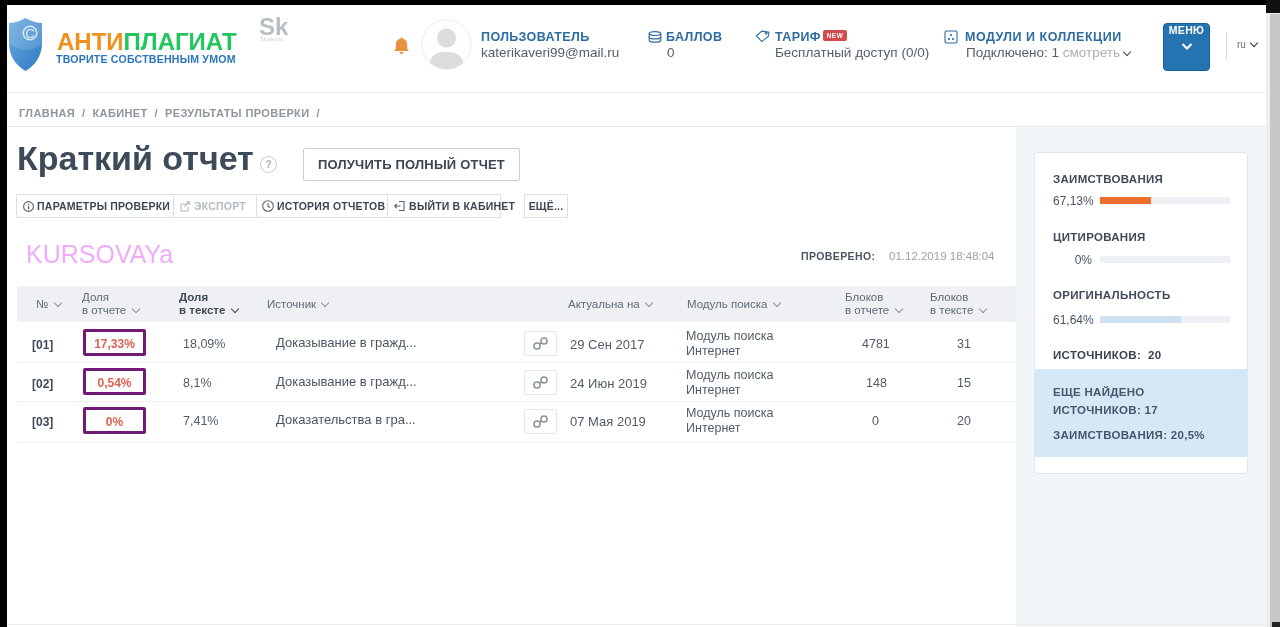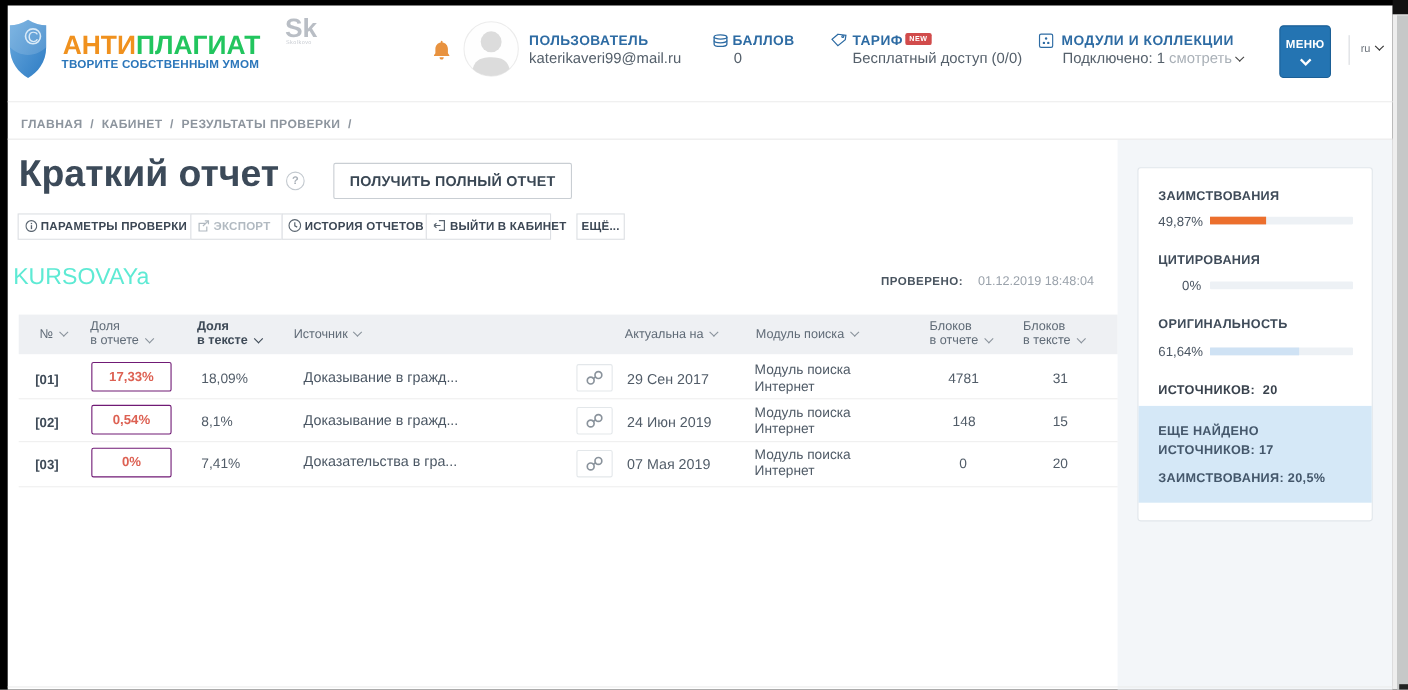--- a/index.html
+++ b/index.html
@@ -29,21 +29,21 @@
 #ball-val{left:667px;top:45px}
 #tarif-label{left:775px;top:30px}
 #new-badge{left:823px;top:30px;width:24px;height:11px;background:#d14b4b;border-radius:2px;
   color:#fff;font-size:6.5px;font-weight:bold;text-align:center;line-height:11px;letter-spacing:.5px}
 #tarif-sub{left:775px;top:45px}
 #mod-label{left:965px;top:30px;font-size:12.5px;letter-spacing:.5px}
 #mod-sub{left:966px;top:45px}
 #mod-sub .gr{color:#a9b0b7}
 #menu-btn{left:1163px;top:23px;width:47px;height:48px;background:#2474b2;border:1px solid #1b5f96;border-radius:4px;
   color:#fff;text-align:center;box-sizing:border-box}
-#menu-btn .t{margin-top:11px;font-size:10.5px;font-weight:bold;letter-spacing:.3px}
+#menu-btn .t{margin-top:0;font-size:10.5px;font-weight:bold;letter-spacing:.3px}
 #vsep{left:1226px;top:32px;width:1px;height:27px;background:#d7dade}
 #ru{left:1237px;top:39px;font-size:10px;color:#6c737b}
 
 .chev{display:inline-block;width:5px;height:5px;border-right:1.6px solid #555;border-bottom:1.6px solid #555;
   transform:rotate(45deg);vertical-align:2px}
 
 #crumbs{left:19px;top:107px;font-size:11px;font-weight:bold;color:#8d959e;letter-spacing:.4px}
 
 #title{left:17px;top:139px;font-size:34px;font-weight:bold;color:#3c4a59}
 #qmark{left:260px;top:156px;width:15px;height:15px;border:1px solid #c3c9cf;border-radius:50%;
@@ -52,21 +52,21 @@
   font-size:13px;font-weight:bold;color:#3a4754;text-align:center;line-height:31px;letter-spacing:.2px}
 
 .tbtn{top:194px;height:24px;border:1px solid #dcdfe3;background:#fff;box-sizing:border-box;
   font-size:10.5px;font-weight:bold;color:#3c4754;line-height:22px;white-space:nowrap;letter-spacing:.2px}
 
 #thead{left:17px;top:286px;width:999px;height:36px;background:#eef0f3}
 .th{position:absolute;font-size:11.5px;color:#606b77;line-height:13px}
 .cell{position:absolute;font-size:12.5px;color:#515c68}
 .rowline{left:17px;width:999px;height:1px;background:#efefef}
 .numb{font-size:12px;font-weight:bold;color:#3e4a57}
-.pctbox{left:83px;width:73px;height:27px;border:1px solid #701a75;border-radius:2px;box-sizing:border-box;
+.pctbox{left:83px;width:63px;height:27px;border:3px solid #701a75;border-radius:2px;box-sizing:border-box;
   text-align:center;font-size:12px;font-weight:bold;color:#dd6153;line-height:25px}
 .linkbox{left:524px;width:33px;height:25px;border:1px solid #e3e7ea;border-radius:2px;box-sizing:border-box;text-align:center}
 
 #card{left:1034px;top:152px;width:214px;height:322px;background:#fff;border:1px solid #e1e6eb;border-radius:3px;box-sizing:border-box}
 .sblabel{position:absolute;font-size:11.5px;font-weight:bold;color:#3f4b59;letter-spacing:.3px}
 .sbpct{position:absolute;font-size:12px;color:#4a5562}
 .track{position:absolute;left:1100px;width:130px;height:7px;background:#edf1f5;border-radius:1px}
 #bluebox{left:1035px;top:369px;width:212px;height:88px;background:#d5e8f7}
 .bbt{position:absolute;font-size:11.5px;font-weight:bold;color:#44576b;letter-spacing:.3px}
 </style>
@@ -176,21 +176,21 @@
   </svg>
   ИСТОРИЯ ОТЧЕТОВ</div>
 <div class="abs tbtn" style="left:387px;width:114px">
   <svg width="13" height="12" viewBox="0 0 13 12" style="vertical-align:-2px;margin-left:5px">
     <path d="M6 1.5 L11 1.5 L11 10.5 L6 10.5" fill="none" stroke="#5a6570" stroke-width="1.1"></path>
     <path d="M7.5 6 L1.5 6 M1.5 6 L3.8 3.8 M1.5 6 L3.8 8.2" fill="none" stroke="#5a6570" stroke-width="1.1"></path>
   </svg>
   ВЫЙТИ В КАБИНЕТ</div>
 <div class="abs tbtn" style="left:524px;width:44px;text-align:center">ЕЩЁ...</div>
 
-<div class="abs" style="left:12px;top:240px;font-size:21px;color:#5eead4">KURSOVAYa</div>
+<div class="abs" style="left:26px;top:240px;font-size:25px;color:#f0abfc">KURSOVAYa</div>
 <div class="abs" style="left:801px;top:250px;font-size:10.5px;font-weight:bold;color:#4a5560;letter-spacing:.4px">ПРОВЕРЕНО:</div>
 <div class="abs" style="left:889px;top:250px;font-size:11.5px;color:#9aa2ab">01.12.2019 18:48:04</div>
 
 <div class="abs" id="thead"></div>
 <div class="abs th" style="left:36px;top:298px">№&nbsp;&nbsp;<span class="chev" style="border-color:#8a939c"></span></div>
 <div class="abs th" style="left:82px;top:291px">Доля<br>в отчете&nbsp;&nbsp;<span class="chev" style="border-color:#8a939c"></span></div>
 <div class="abs th" style="left:179px;top:291px;font-weight:bold;color:#3e4a57">Доля<br>в тексте&nbsp;&nbsp;<span class="chev" style="border-color:#3e4a57"></span></div>
 <div class="abs th" style="left:267px;top:298px">Источник&nbsp;&nbsp;<span class="chev" style="border-color:#8a939c"></span></div>
 <div class="abs th" style="left:568px;top:298px">Актуальна на&nbsp;&nbsp;<span class="chev" style="border-color:#8a939c"></span></div>
 <div class="abs th" style="left:687px;top:298px">Модуль поиска&nbsp;&nbsp;<span class="chev" style="border-color:#8a939c"></span></div>
@@ -244,21 +244,21 @@
         <path d="M7 8.4 L10 6.4"></path>
       </g>
     </svg></div>
 <div class="abs cell" style="left:570px;top:414px;font-size:13px">07 Мая 2019</div>
 <div class="abs cell" style="left:686px;top:406px;line-height:14.5px">Модуль поиска<br>Интернет</div>
 <div class="abs cell" style="left:872px;top:414px">0</div>
 <div class="abs cell" style="left:957px;top:414px">20</div>
 
 <div class="abs" id="card"></div>
 <div class="abs sblabel" style="left:1053px;top:173px">ЗАИМСТВОВАНИЯ</div>
-<div class="abs sbpct" style="left:1053px;top:194px">49,87%</div>
+<div class="abs sbpct" style="left:1053px;top:194px">67,13%</div>
 <div class="abs track" style="top:197px"></div>
 <div class="abs" style="left:1100px;top:197px;width:51px;height:7px;background:#ec6f2d"></div>
 <div class="abs sblabel" style="left:1053px;top:231px">ЦИТИРОВАНИЯ</div>
 <div class="abs sbpct" style="left:1053px;top:253px;width:39px;text-align:right">0%</div>
 <div class="abs track" style="top:256px"></div>
 <div class="abs sblabel" style="left:1053px;top:289px">ОРИГИНАЛЬНОСТЬ</div>
 <div class="abs sbpct" style="left:1053px;top:313px">61,64%</div>
 <div class="abs track" style="top:316px"></div>
 <div class="abs" style="left:1100px;top:316px;width:81px;height:7px;background:#cfe2f4"></div>
 <div class="abs sblabel" style="left:1053px;top:349px;color:#39424d">ИСТОЧНИКОВ:&nbsp; 20</div>

